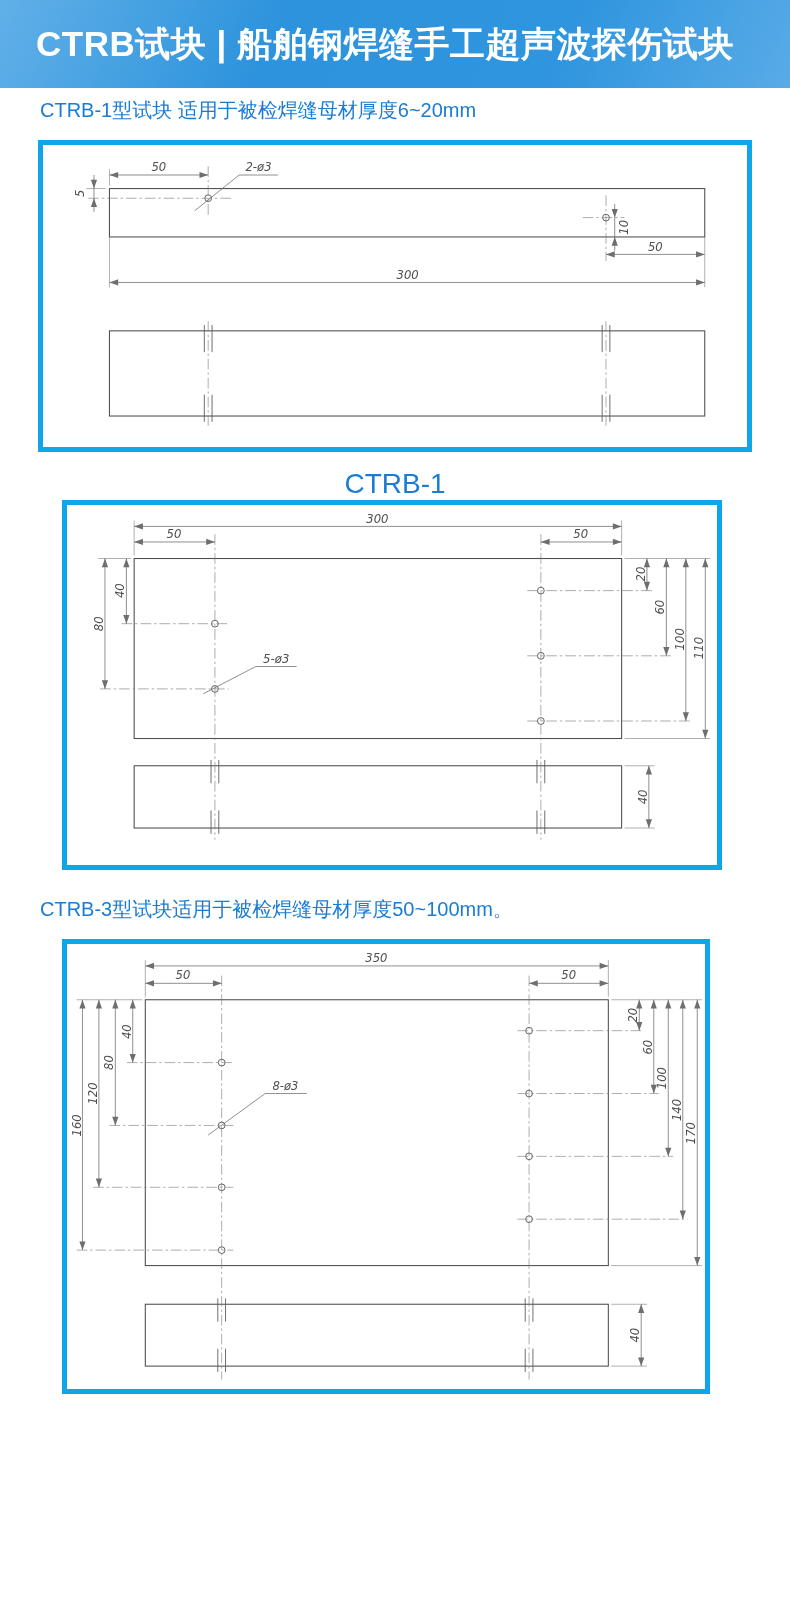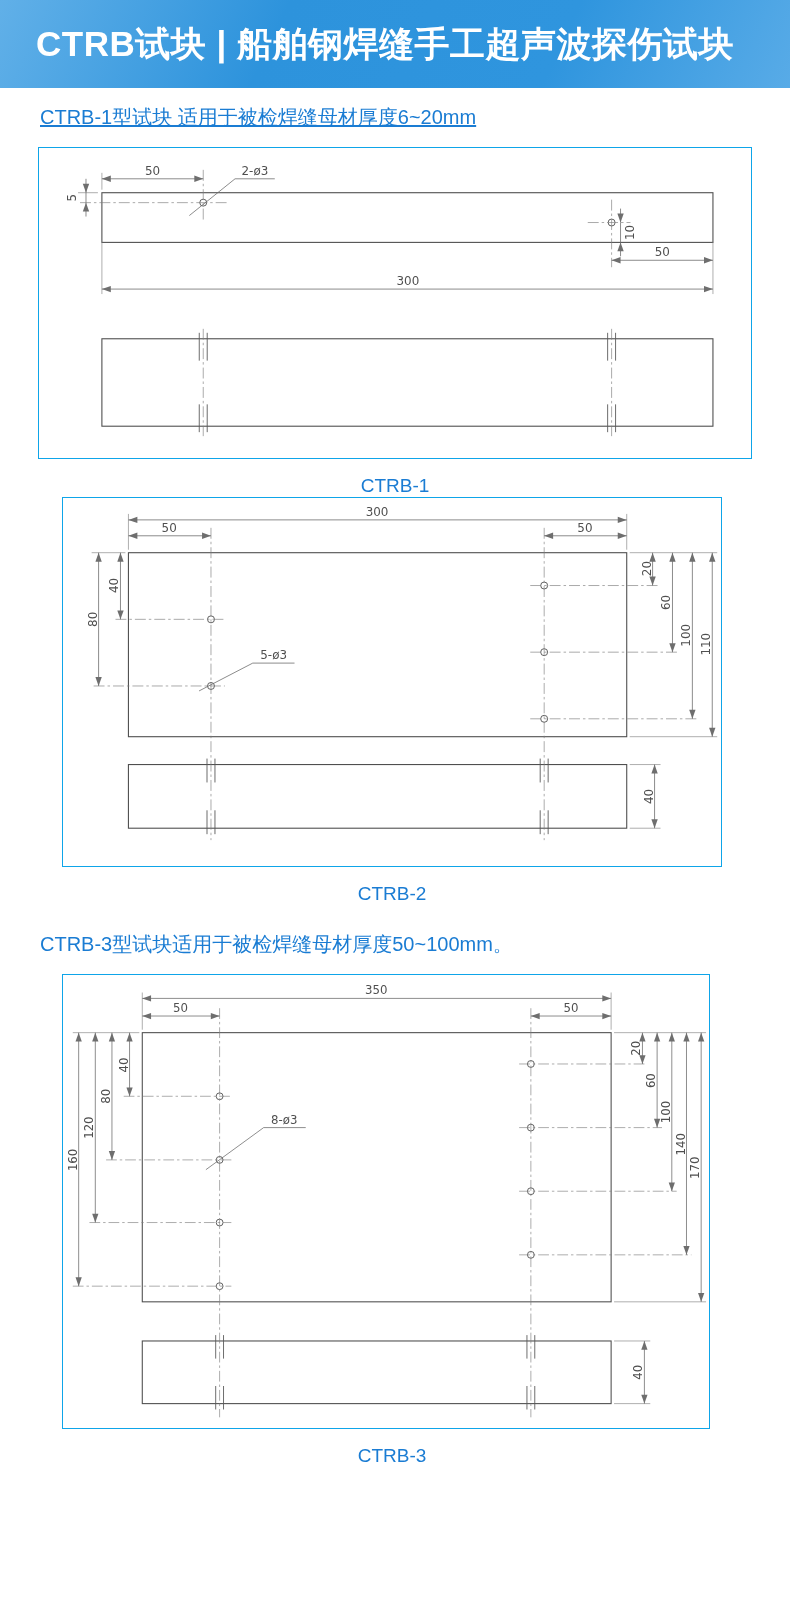--- a/index.html
+++ b/index.html
@@ -8,26 +8,26 @@
     width:790px; min-height:1600px;
     font-family:"Liberation Sans","DejaVu Sans",sans-serif;
   }
   .banner {
     height:88px;
     background:linear-gradient(115deg,#61b0e8 0%,#2d93dc 35%,#2f95de 70%,#58abe7 100%);
     display:flex; align-items:center; padding:0 36px;
   }
   .banner h1 { color:#ffffff; font-size:35px; font-weight:700; letter-spacing:0.5px; white-space:nowrap; }
   .subtitle { font-size:20px; font-weight:400; color:#1a7cd3; margin:26px 0 16px 40px; }
-  .section.first .subtitle { margin-top:16px;text-decoration:underline; }
-  .panel { background:#ffffff; border:1px solid #0ea5e9; }
+  .section.first .subtitle { margin-top:9px; }
+  .panel { background:#ffffff; border:5px solid #0ea5e9;font-style:italic; }
   .sec1 .panel { width:714px; height:312px; margin-left:38px; }
   .sec2 .panel { width:660px; height:370px; margin-left:62px; }
   .sec3 .panel { width:648px; height:455px; margin-left:62px; }
-  .caption { font-size:19px; color:#1a7cd3; text-align:center; margin-top:16px; }
+  .caption { font-size:28px; color:#1a7cd3; text-align:center; margin-top:16px; }
   .sec1 .caption { width:714px; margin-left:38px; }
   .sec2 .caption, .sec3 .caption { width:660px; margin-left:62px; }
   .drawing { display:block; width:100%; height:100%; }
   .g-o { stroke:#4f4f4f; stroke-width:1.1; fill:none; }
   .g-o circle { stroke-width:0.9; }
   .g-d { stroke:#6e6e6e; stroke-width:0.8; fill:none; }
   .g-e { stroke:#8a8a8a; stroke-width:0.7; fill:none; }
   .g-c { stroke:#7d7d7d; stroke-width:0.65; fill:none; stroke-dasharray:11 3 2.5 3; }
   .g-h { stroke:#5a5a5a; stroke-width:0.9; fill:none; }
   .drawing text { fill:#4f4f4f; font-size:12px; font-family:"DejaVu Sans",sans-serif; text-anchor:middle; stroke:none; }
@@ -171,21 +171,20 @@
           <text x="33" y="122" transform="rotate(-90 33 122)">80</text>
           <text x="590" y="71" transform="rotate(-90 590 71)">20</text>
           <text x="610" y="105" transform="rotate(-90 610 105)">60</text>
           <text x="630" y="138" transform="rotate(-90 630 138)">100</text>
           <text x="650" y="147" transform="rotate(-90 650 147)">110</text>
           <text x="211" y="162">5-ø3</text>
           <text x="592" y="300" transform="rotate(-90 592 300)">40</text>
         </g>
       </svg>
     </div>
-    <div class="caption">CTRB-2</div>
   </section>
 
   <section class="section sec3">
     <h2 class="subtitle">CTRB-3型试块适用于被检焊缝母材厚度50~100mm。</h2>
     <div class="panel">
       <svg class="drawing" viewBox="0 0 660 455">
         <g class="g-o">
           <rect x="81" y="55" width="479" height="275"></rect>
           <rect x="81" y="370" width="479" height="64"></rect>
           <circle cx="160" cy="120" r="3.5"></circle>
@@ -256,16 +255,15 @@
           <text x="590" y="71" transform="rotate(-90 590 71)">20</text>
           <text x="605" y="104" transform="rotate(-90 605 104)">60</text>
           <text x="620" y="136" transform="rotate(-90 620 136)">100</text>
           <text x="635" y="169" transform="rotate(-90 635 169)">140</text>
           <text x="650" y="193" transform="rotate(-90 650 193)">170</text>
           <text x="226" y="148">8-ø3</text>
           <text x="592" y="402" transform="rotate(-90 592 402)">40</text>
         </g>
       </svg>
     </div>
-    <div class="caption">CTRB-3</div>
   </section>
 
 </div>
 
 </body></html>

